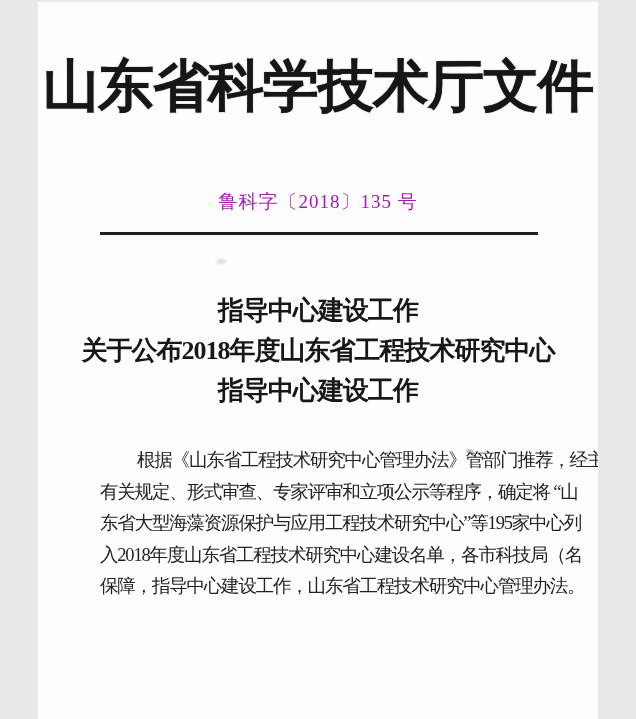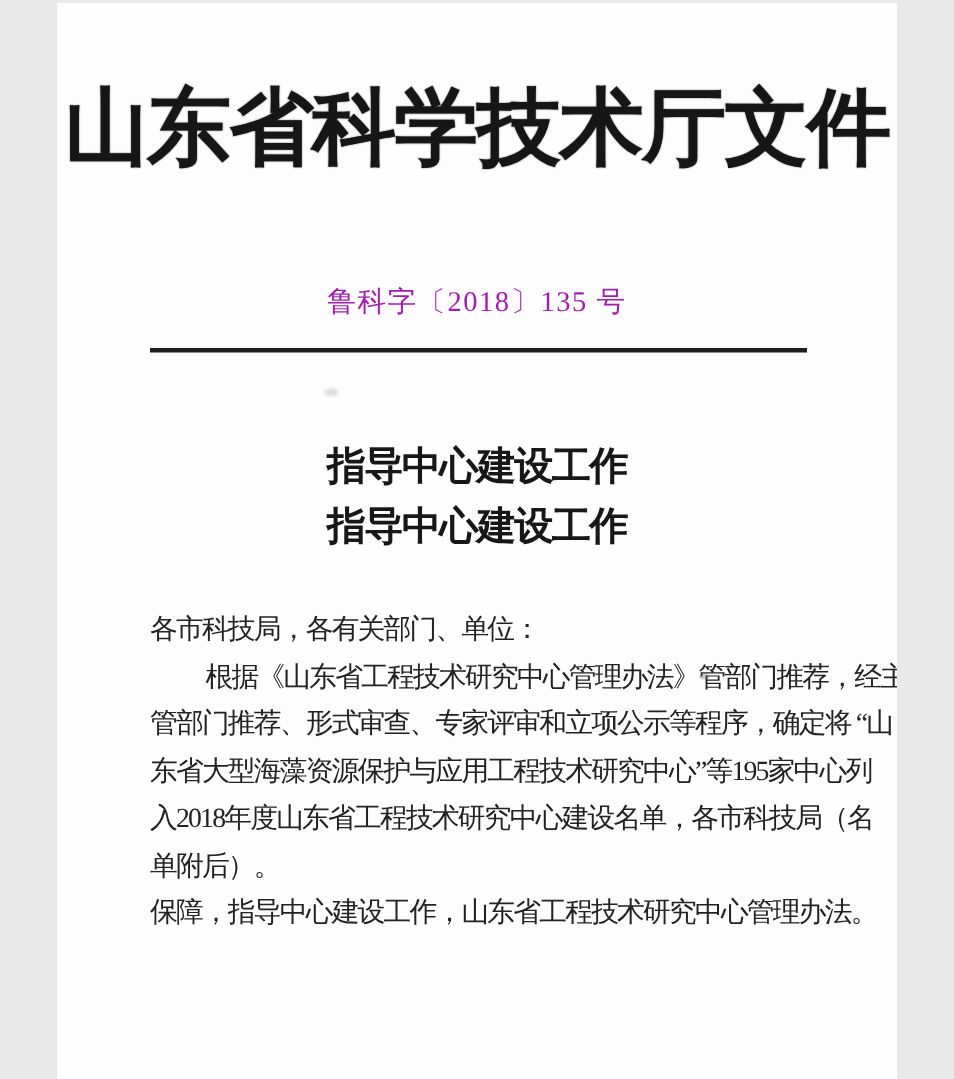--- a/index.html
+++ b/index.html
@@ -108,30 +108,29 @@
 <div class="page">
 
   <div class="banner">山东省科学技术厅文件</div>
 
   <div class="docnum">鲁科字〔2018〕135 号</div>
 
   <hr class="divider">
 
   <div class="title-block">
     <div class="tline">指导中心建设工作</div>
+    <div class="tline">关于公布2018年度山东省工程技术研究中心</div>
     <div class="tline">指导中心建设工作</div>
   </div>
 
   <div class="body">
-    <div class="line natural">各市科技局，各有关部门、单位：</div>
     <div class="line fill indent">根据《山东省工程技术研究中心管理办法》管部门推荐，经主</div>
-    <div class="line fill">管部门推荐、形式审查、专家评审和立项公示等程序，确定将 “山</div>
+    <div class="line fill">有关规定、形式审查、专家评审和立项公示等程序，确定将 “山</div>
     <div class="line fill">东省大型海藻资源保护与应用工程技术研究中心”等195家中心列</div>
     <div class="line fill">入2018年度山东省工程技术研究中心建设名单，各市科技局（名</div>
-    <div class="line natural">单附后）。</div>
     <div class="line natural">保障，指导中心建设工作，山东省工程技术研究中心管理办法。</div>
   </div>
 
   <div class="smudge"></div>
   <div class="speck-a"></div>
   <div class="speck-b"></div>
 
 </div>
 
 </body></html>

